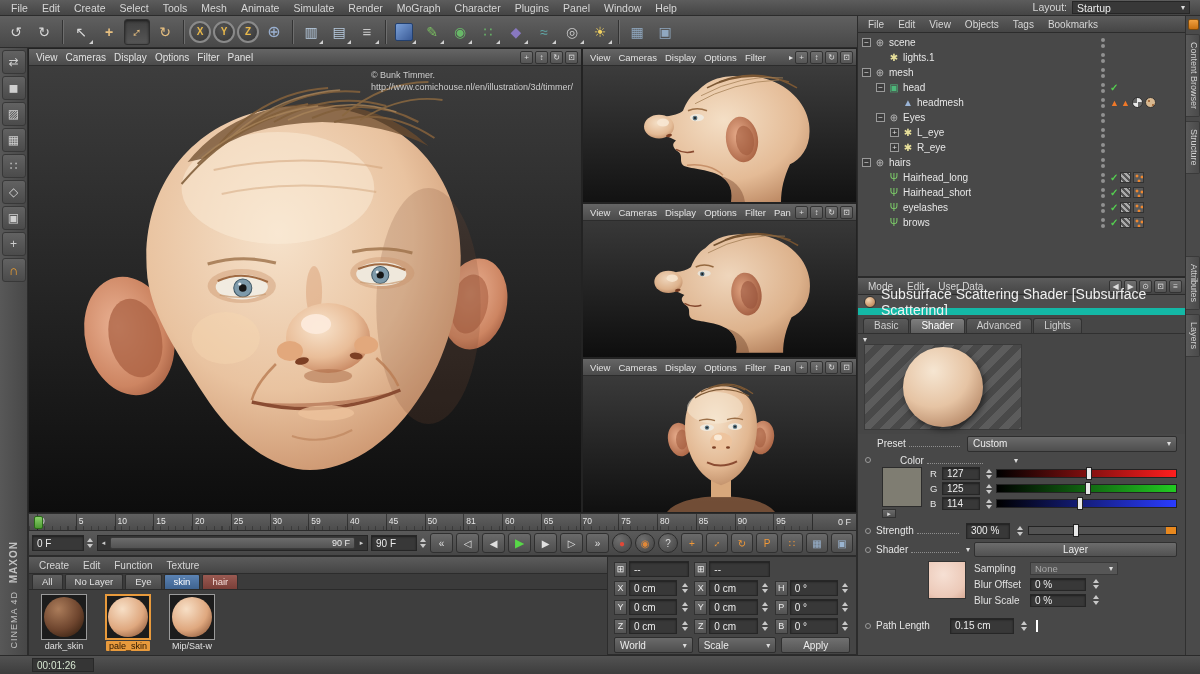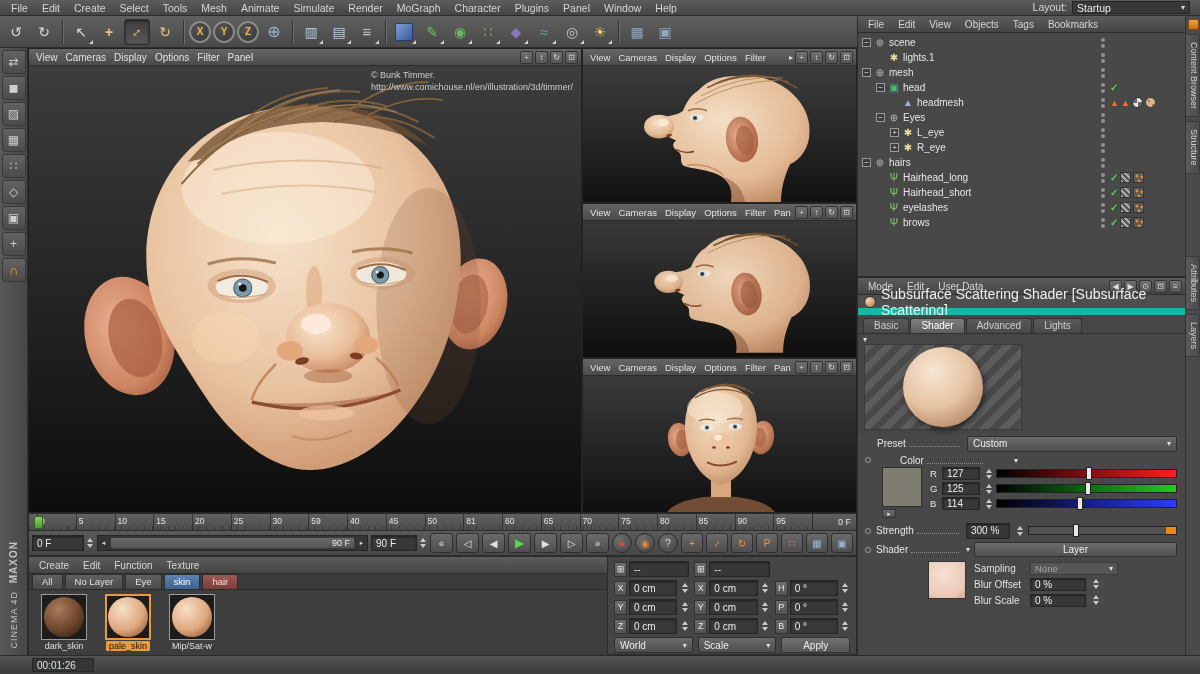--- a/index.html
+++ b/index.html
@@ -1145,20 +1145,32 @@
             <span class="slabel">Blur Scale</span>
             <div class="field" style="width:56px;height:13px;">0 %</div>
             <div class="stepper">
                 <i class="up"></i>
                 <i class="dn"></i>
               </div>
           </div>
         </div>
       </div>
 
+      <div class="prow" style="margin-top:5px;">
+        <span class="anim-dot"></span>
+        <span class="plabel" style="width:70px;">
+            <span>Path Length</span>
+          </span>
+        <div class="field" style="width:64px;">0.15 cm</div>
+        <div class="stepper">
+            <i class="up"></i>
+            <i class="dn"></i>
+          </div>
+        <div class="caret-bar"></div>
+      </div>
     </div>
   </div>
 
   <div class="strip">
     <span class="sicon"></span>
     <span class="stab">Content Browser</span>
     <span class="stab">Structure</span>
     <span class="stab attr">Attributes</span>
     <span class="stab">Layers</span>
   </div>

